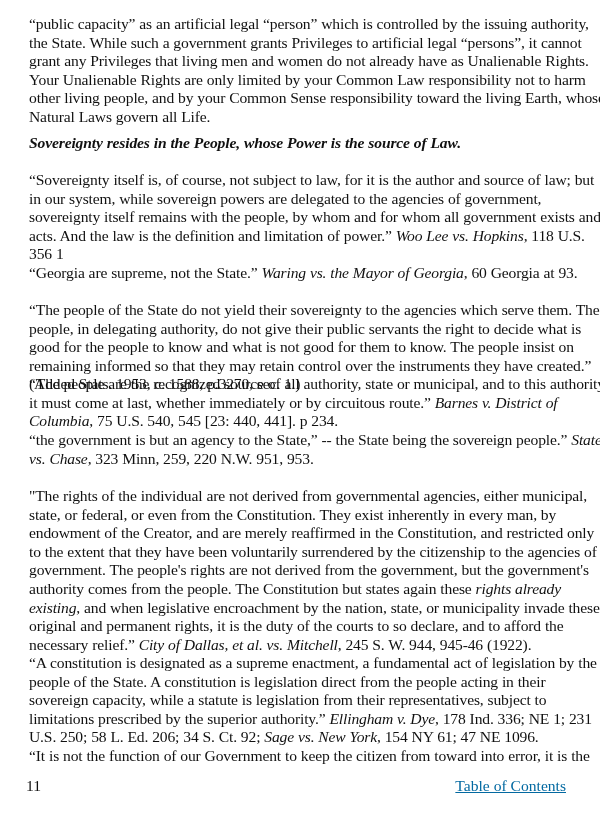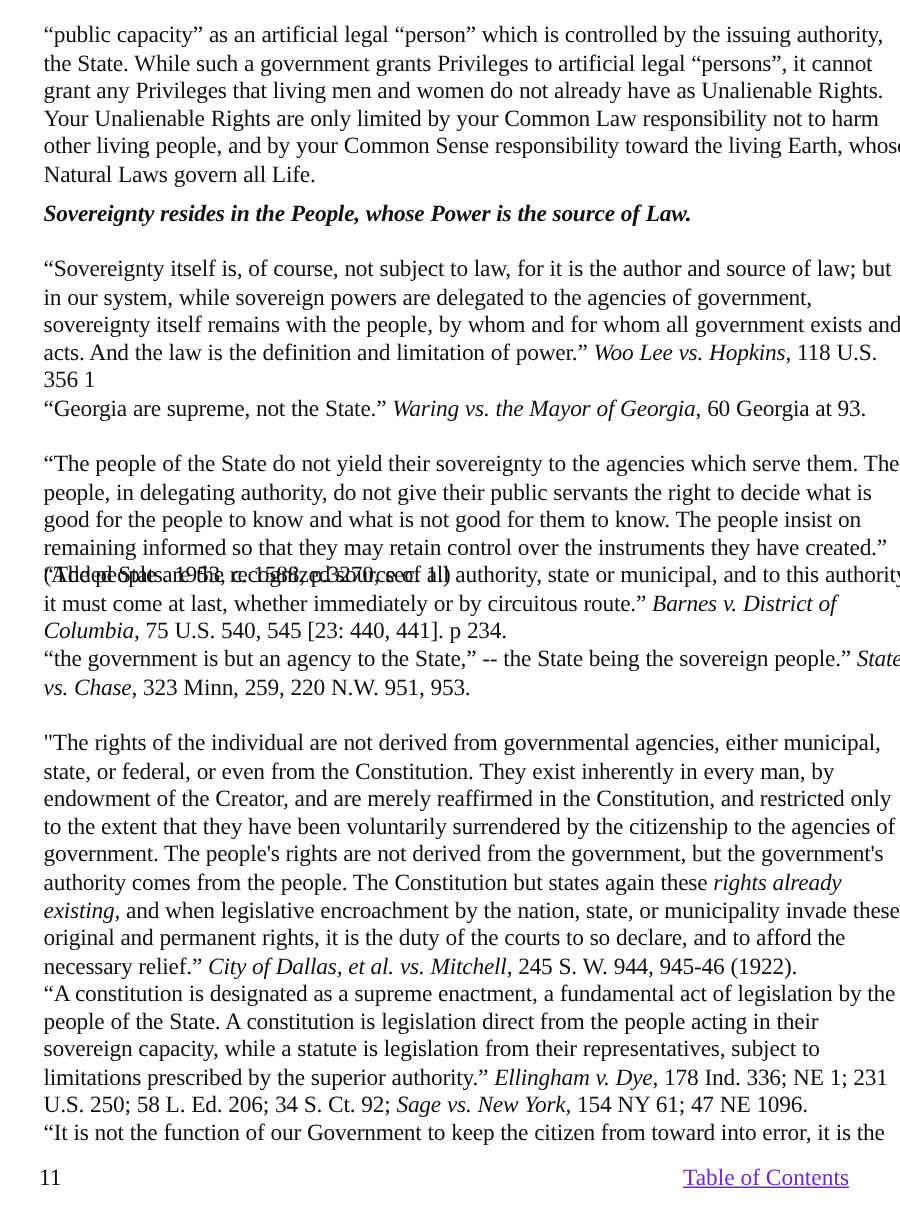--- a/index.html
+++ b/index.html
@@ -31,14 +31,14 @@
   <p class="blk" style="top:285px"><span>“The people of the State do not yield their sovereignty to the agencies which serve them. The people, in delegating authority, do not give their public servants the right to decide what is good for the people to know and what is not good for them to know. The people insist on remaining informed so that they may retain control over the instruments they have created.” (Added Stats. 1953, c. 1588, p.3270, sec. 1.)</span></p>
   <p class="blk" style="top:359px"><span>“The people are the recognized source of all authority, state or municipal, and to this authority it must come at last, whether immediately or by circuitous route.” </span><em>Barnes v. District of Columbia</em><span>, 75 U.S. 540, 545 [23: 440, 441]. p 234.</span></p>
   <p class="blk" style="top:415px"><span>“the government is but an agency to the State,” -- the State being the sovereign people.” </span><em>State vs. Chase</em><span>, 323 Minn, 259, 220 N.W. 951, 953.</span></p>
   <p class="blk" style="top:471px"><span>"The rights of the individual are not derived from governmental agencies, either municipal, state, or federal, or even from the Constitution. They exist inherently in every man, by endowment of the Creator, and are merely reaffirmed in the Constitution, and restricted only to the extent that they have been voluntarily surrendered by the citizenship to the agencies of government. The people's rights are not derived from the government, but the government's authority comes from the people. The Constitution but states again these </span><em>rights already existing</em><span>, and when legislative encroachment by the nation, state, or municipality invade these original and permanent rights, it is the duty of the courts to so declare, and to afford the necessary relief.” </span><em>City of Dallas, et al. vs. Mitchell</em><span>, 245 S. W. 944, 945-46 (1922).</span></p>
   <p class="blk" style="top:638px"><span>“A constitution is designated as a supreme enactment, a fundamental act of legislation by the people of the State. A constitution is legislation direct from the people acting in their sovereign capacity, while a statute is legislation from their representatives, subject to limitations prescribed by the superior authority.” </span><em>Ellingham v. Dye</em><span>, 178 Ind. 336; NE 1; 231 U.S. 250; 58 L. Ed. 206; 34 S. Ct. 92; </span><em>Sage vs. New York</em><span>, 154 NY 61; 47 NE 1096.</span></p>
   <p class="blk" style="top:731px"><span>“It is not the function of our Government to keep the citizen from toward into error, it is the</span></p>
 </div>
 
 <div class="footer">
   <span class="pageno">11</span>
-  <a class="toc" style="color: #6d28d9;">Table of Contents</a>
+  <a class="toc" style="color: #0369a1;">Table of Contents</a>
 </div>
 
 </body></html>

